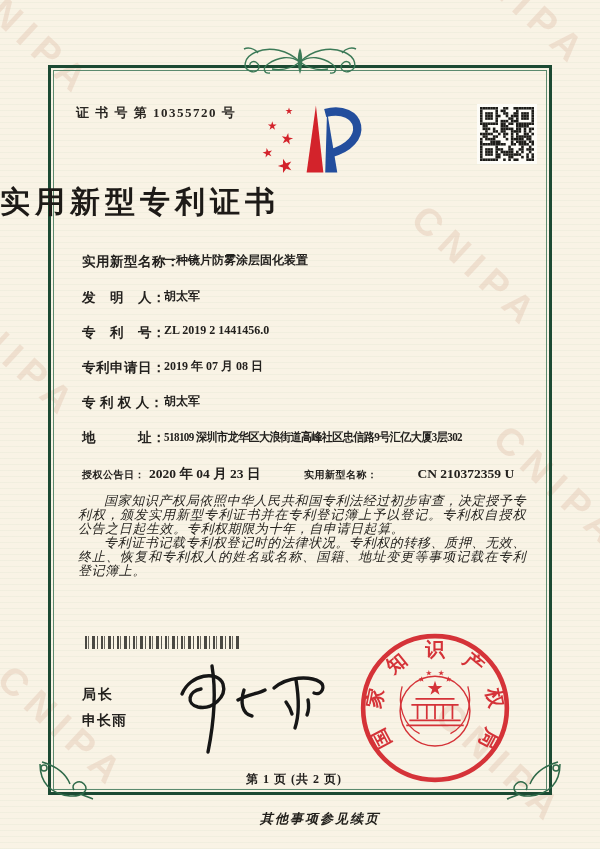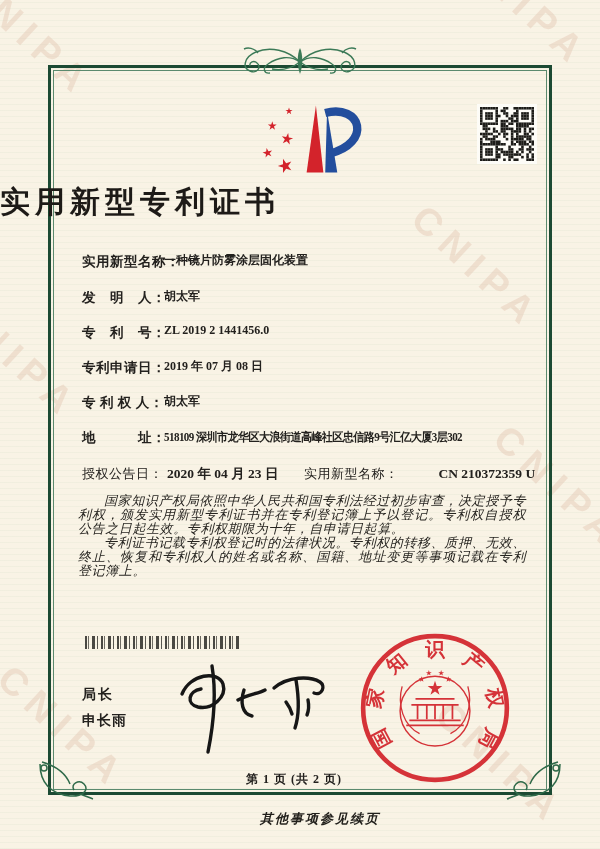--- a/index.html
+++ b/index.html
@@ -40,21 +40,21 @@
   }
   .title {
     position:absolute; left:0; top:182px; width:600px; z-index:4;
     font-size:30px; font-weight:bold; letter-spacing:5px; color:#1d1a17;
   }
   .row { position:absolute; left:82px; height:20px; z-index:4; white-space:nowrap; }
   .row .lbl { font-size:13.5px; font-weight:600; letter-spacing:0.5px; }
   .row .val { position:absolute; left:82px; top:0; font-size:12px; font-weight:600; white-space:nowrap; }
   .row .val.addr { font-size:12px; letter-spacing:-0.6px; transform:scaleX(0.92); transform-origin:left center; top:1px; }
   .grant-pair { position:absolute; top:0; white-space:nowrap; }
-  .grant-pair .lbl { font-size:13px; font-weight:400; }
+  .grant-pair .lbl { font-size:10px; font-weight:700; }
   .grant-pair .val { font-size:13.5px; font-weight:600; }
   .bodytext {
     position:absolute; left:78px; top:494px; width:448px; z-index:4;
     font-size:13px; line-height:14px; font-style:italic; letter-spacing:0.6px;
     text-align:justify; color:#262420;
   }
   .bodytext p { text-indent:2em; }
   .barcode {
     position:absolute; left:85px; top:636px; width:156px; height:13px; z-index:4; opacity:.85;
     background:repeating-linear-gradient(90deg,
@@ -131,20 +131,21 @@
     <svg viewBox="0 0 58 40" width="58" height="40">
       <g stroke="#2f6a49" fill="none" stroke-width="1.5">
         <path d="M4,4 C4,22 14,34 34,36 C46,37 54,30 48,24 C43,19 34,24 38,30"></path>
         <path d="M6,2 C20,6 30,14 34,24"></path>
         <circle cx="8" cy="8" r="3"></circle>
         <path d="M44,34 C50,36 54,38 57,39"></path>
       </g>
     </svg>
   </div>
 
+  <div class="certno">证 书 号 第 10355720 号</div>
 
   <div class="logo">
     <svg viewBox="0 0 140 80" width="130" height="78">
       <defs>
         <path id="star" d="M0,-1L0.2245,-0.309L0.9511,-0.309L0.3633,0.118L0.5878,0.809L0,0.382L-0.5878,0.809L-0.3633,0.118L-0.9511,-0.309L-0.2245,-0.309Z"></path>
       </defs>
       <g fill="#d3232b">
         <use href="#star" transform="translate(56,10) scale(4)"></use>
         <use href="#star" transform="translate(38,26) scale(5)"></use>
         <use href="#star" transform="translate(54,40) scale(6.5) rotate(10)"></use>

